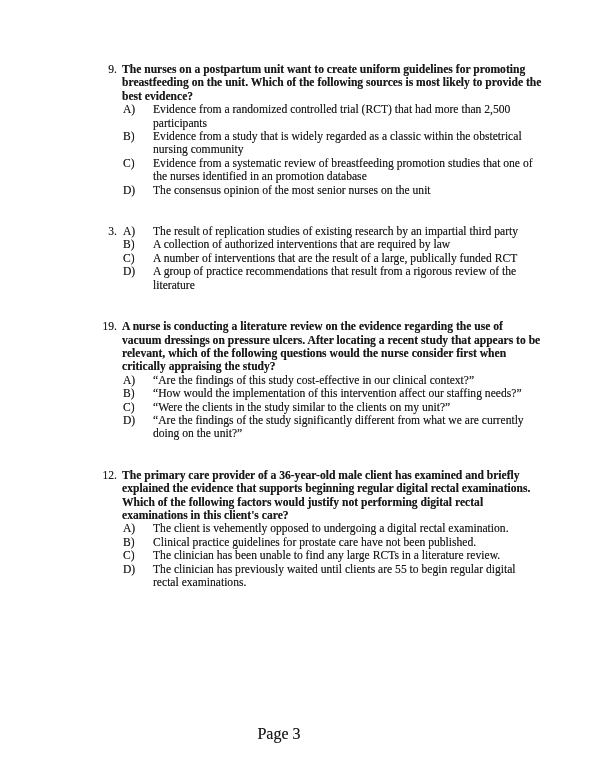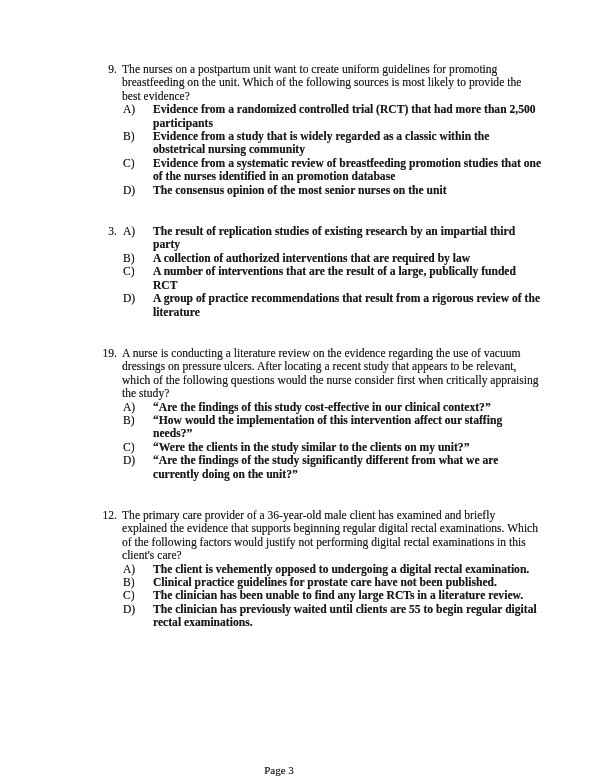--- a/index.html
+++ b/index.html
@@ -36,42 +36,42 @@
     flex: 0 0 20px;
     text-align: right;
   }
   .q-body {
     flex: 1;
     margin-left: 5px;
     min-width: 0;
   }
   .q-text {
     margin-bottom: 0;
+    font-weight: bold;
   }
   .option {
     display: flex;
     align-items: flex-start;
   }
   .opt-letter {
     flex: 0 0 31px;
     padding-left: 1px;
     box-sizing: border-box;
   }
   .opt-text {
     flex: 1;
     min-width: 0;
-    font-weight: bold;
   }
   .footer {
     position: absolute;
-    top: 764px;
+    top: 725px;
     left: 0;
     width: 558px;
     text-align: center;
-    font-size: 11px;
+    font-size: 16px;
   }
 </style>
 </head>
 <body>
 
 <div class="page">
   <div class="content">
 
     <div class="question">
       <div class="q-row">

